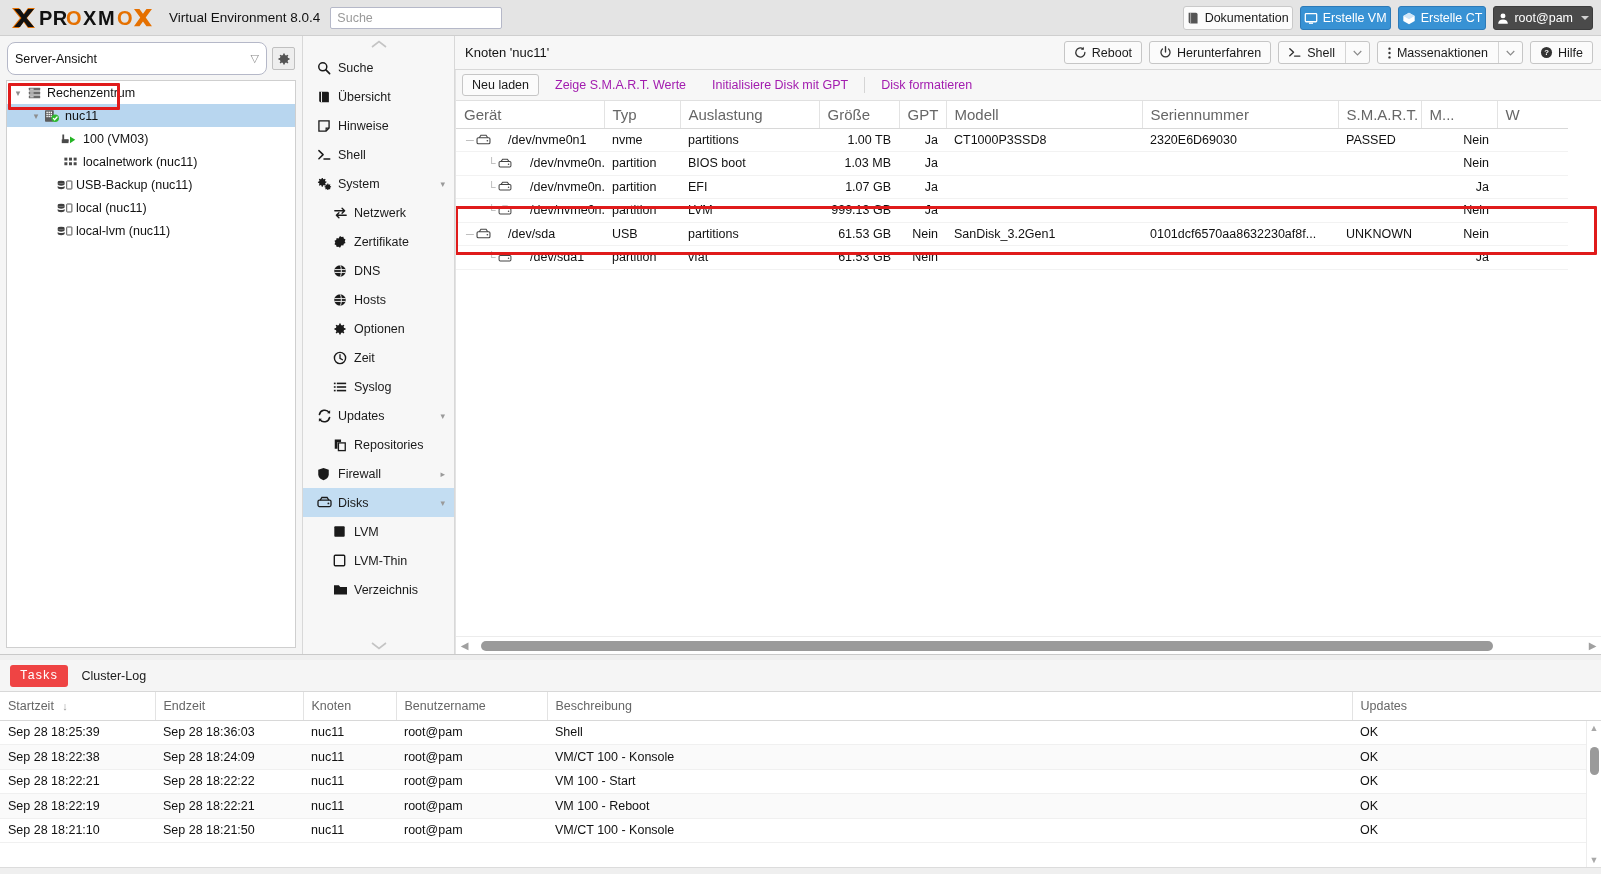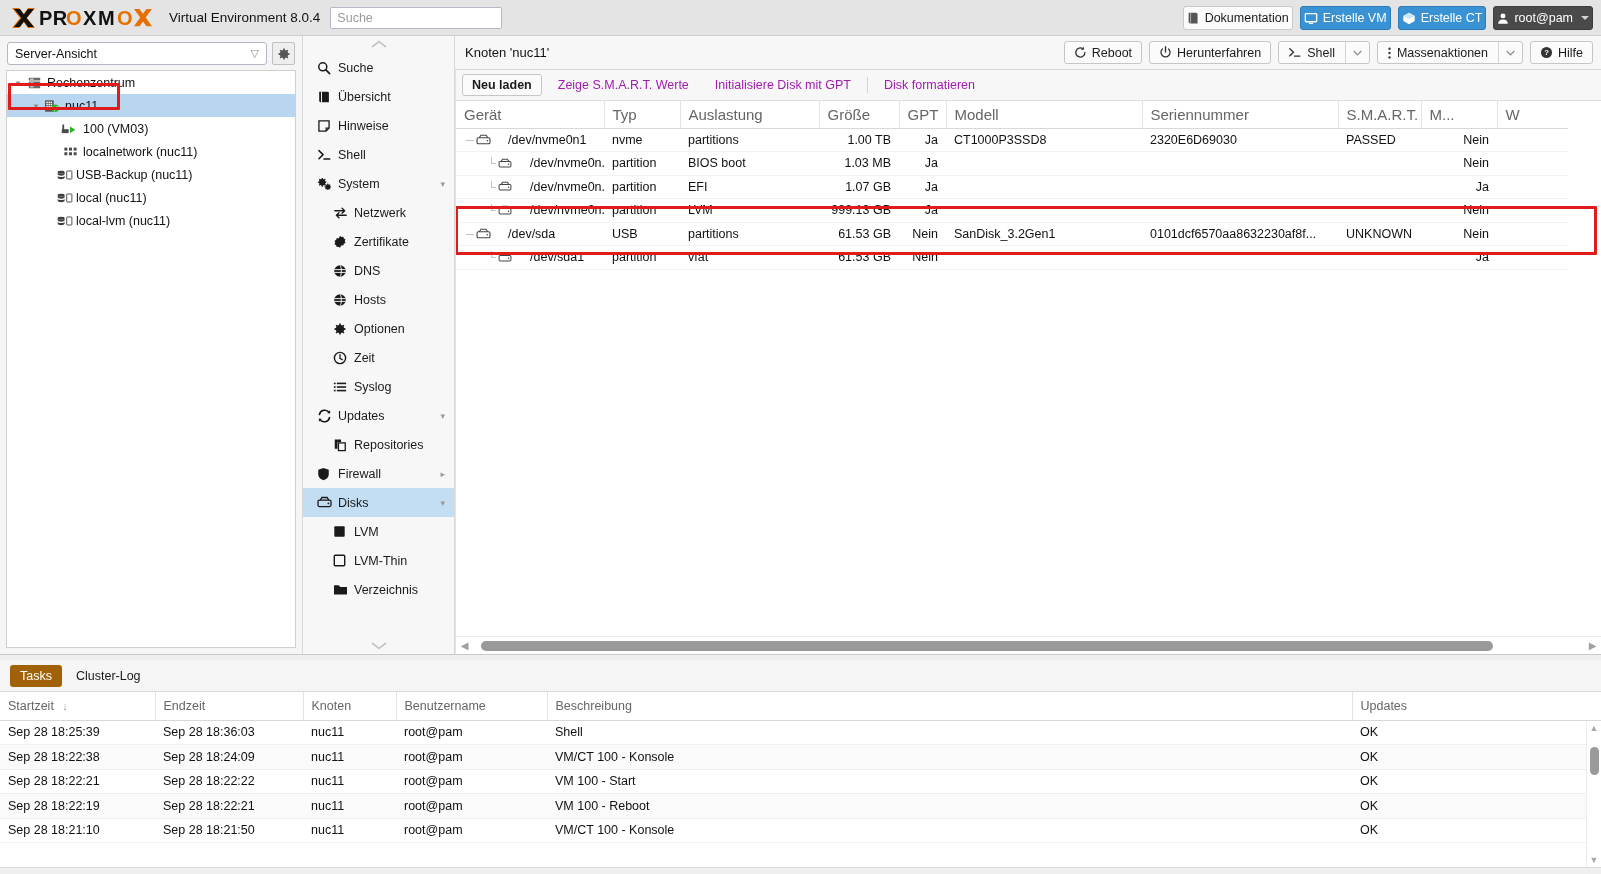--- a/index.html
+++ b/index.html
@@ -66,22 +66,22 @@
     width: 303px; min-width: 303px;
     background: #f5f5f5;
     display: flex; flex-direction: column;
     border-right: 1px solid #d8d8d8;
   }
   .view-row {
     display: flex; align-items: center; gap: 5px;
     padding: 6px 7px 5px 7px;
   }
   .view-select {
-    flex: 1 1 auto; height: 23px;
-    background: #fff; border: 1px solid #b5b8c8; border-radius: 3px;
+    flex: 1 1 auto; height: 33px;
+    background: #fff; border: 1px solid #b5b8c8; border-radius: 8px;
     display: flex; align-items: center; justify-content: space-between;
     padding: 0 7px; font-size: 12.5px; color: #111; cursor: pointer;
   }
   .view-select .chev { color: #8a8a8a; font-size: 11px; }
   .gear-btn {
     width: 23px; height: 23px; background: #eeeeee;
     border: 1px solid #c0c0c0; border-radius: 2px;
     display: flex; align-items: center; justify-content: center; cursor: pointer;
   }
   .tree {
@@ -184,21 +184,21 @@
     display: flex; align-items: center; gap: 0;
     padding: 0 6px; background: #f7f7f7;
     border-bottom: 1px solid #e0e0e0;
   }
   .dbtn {
     height: 22px; display: flex; align-items: center;
     padding: 0 9px; font-size: 12.5px; border-radius: 3px;
     border: 1px solid transparent; background: transparent;
     color: #1a1a1a; cursor: pointer; white-space: nowrap; margin-right: 6px;
   }
-  .dbtn.enabled { background: #fbfbfb; border-color: #c6c6c6; font-weight: bold; }
+  .dbtn.enabled { background: #fbfbfb; border-color: #c6c6c6; }
   .dbtn.disabled { color: #a21caf; cursor: default; }
   .tb-sep { width: 1px; height: 16px; background: #d5d5d5; margin: 0 6px 0 0; }
 
   
   .dtable-wrap { flex: 1 1 auto; min-height: 0; position: relative; overflow: hidden; background: #fff; }
   table.dtable { border-collapse: collapse; width: 1112px; table-layout: fixed; }
   table.dtable th {
     font-weight: normal; font-size: 15px; color: #666;
     text-align: left; height: 27px;
     border-right: 1px solid #e3e3e3; border-bottom: 1px solid #d8d8d8;
@@ -234,21 +234,21 @@
     background: #f5f5f5;
     border-top: 1px solid #c9c9c9;
     display: flex; flex-direction: column;
   }
   .bsplit { height: 5px; background: #efefef; }
   .btabs { height: 31px; display: flex; align-items: center; padding: 0 10px; gap: 4px; }
   .btab {
     height: 22px; display: flex; align-items: center; padding: 0 10px;
     font-size: 12.5px; border-radius: 3px; cursor: pointer; color: #1a1a1a;
   }
-  .btab.active { background: #a16207; color: #fff; }
+  .btab.active { background: #ef4444; color: #fff; font-family: Liberation Mono, monospace; }
   .btable-wrap { flex: 1 1 auto; min-height: 0; background: #fff; border-top: 1px solid #d8d8d8; position: relative; overflow: hidden; }
   table.btable { border-collapse: collapse; width: 100%; table-layout: fixed; }
   table.btable th {
     font-weight: normal; font-size: 12.5px; color: #666; text-align: left;
     height: 28px; padding: 0 8px; background: #fff;
     border-right: 1px solid #e3e3e3; border-bottom: 1px solid #d8d8d8;
   }
   table.btable th .sortarrow { color: #9a9a9a; margin-left: 5px; font-size: 11px; }
   table.btable td {
     font-size: 12.5px; color: #111; height: 24.5px; padding: 0 8px;

